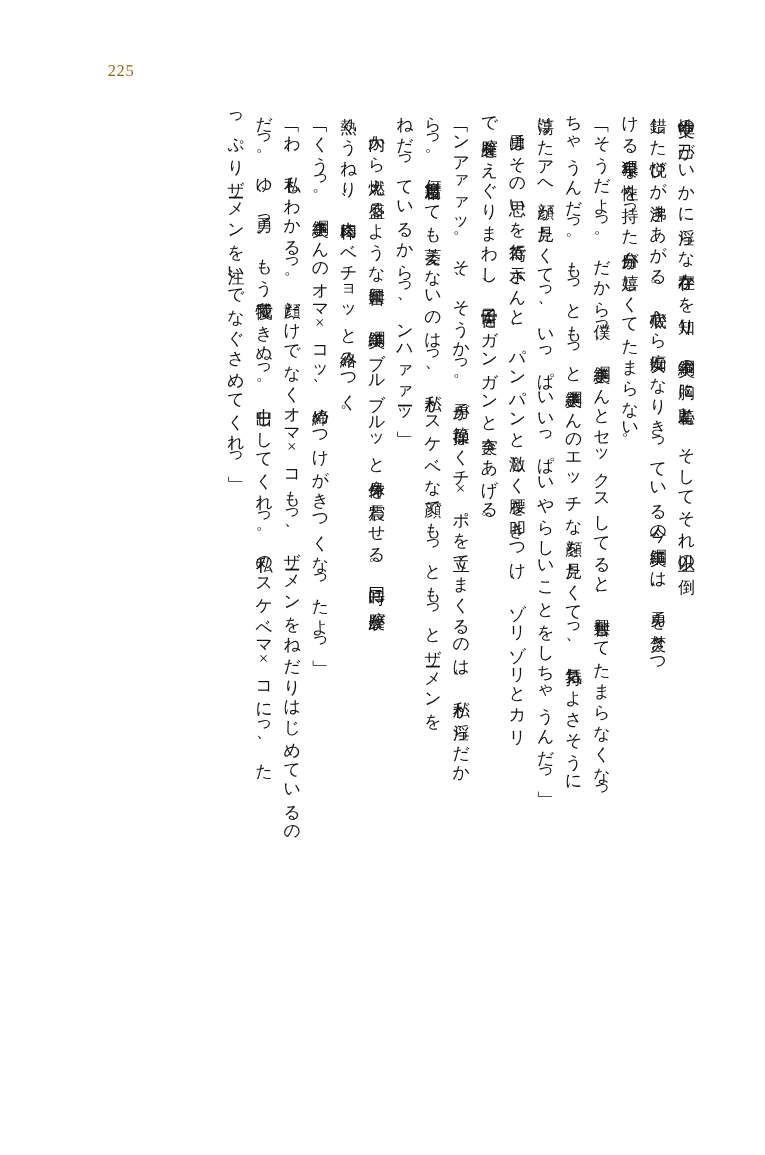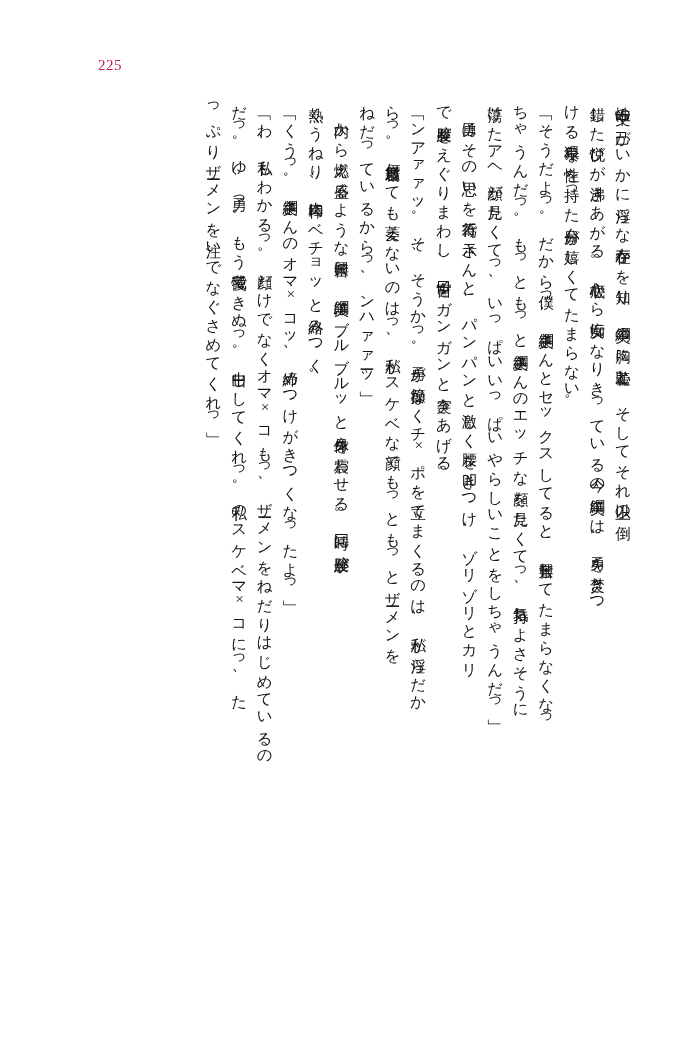--- a/index.html
+++ b/index.html
@@ -19,21 +19,21 @@
     width: 695px;
     height: 1050px;
     background: #ffffff;
   }
   .page-number {
     position: absolute;
     top: 57px;
     left: 98px;
     font-size: 15px;
     letter-spacing: 0.5px;
-    color: #be185d;
+    color: #a16207;
     font-family: "Liberation Serif", "DejaVu Serif", serif;
   }
   .text-block {
     position: absolute;
     top: 95px;
     left: 66px;
     width: 565px;
     height: 880px;
     display: flex;
     flex-direction: row-reverse;

